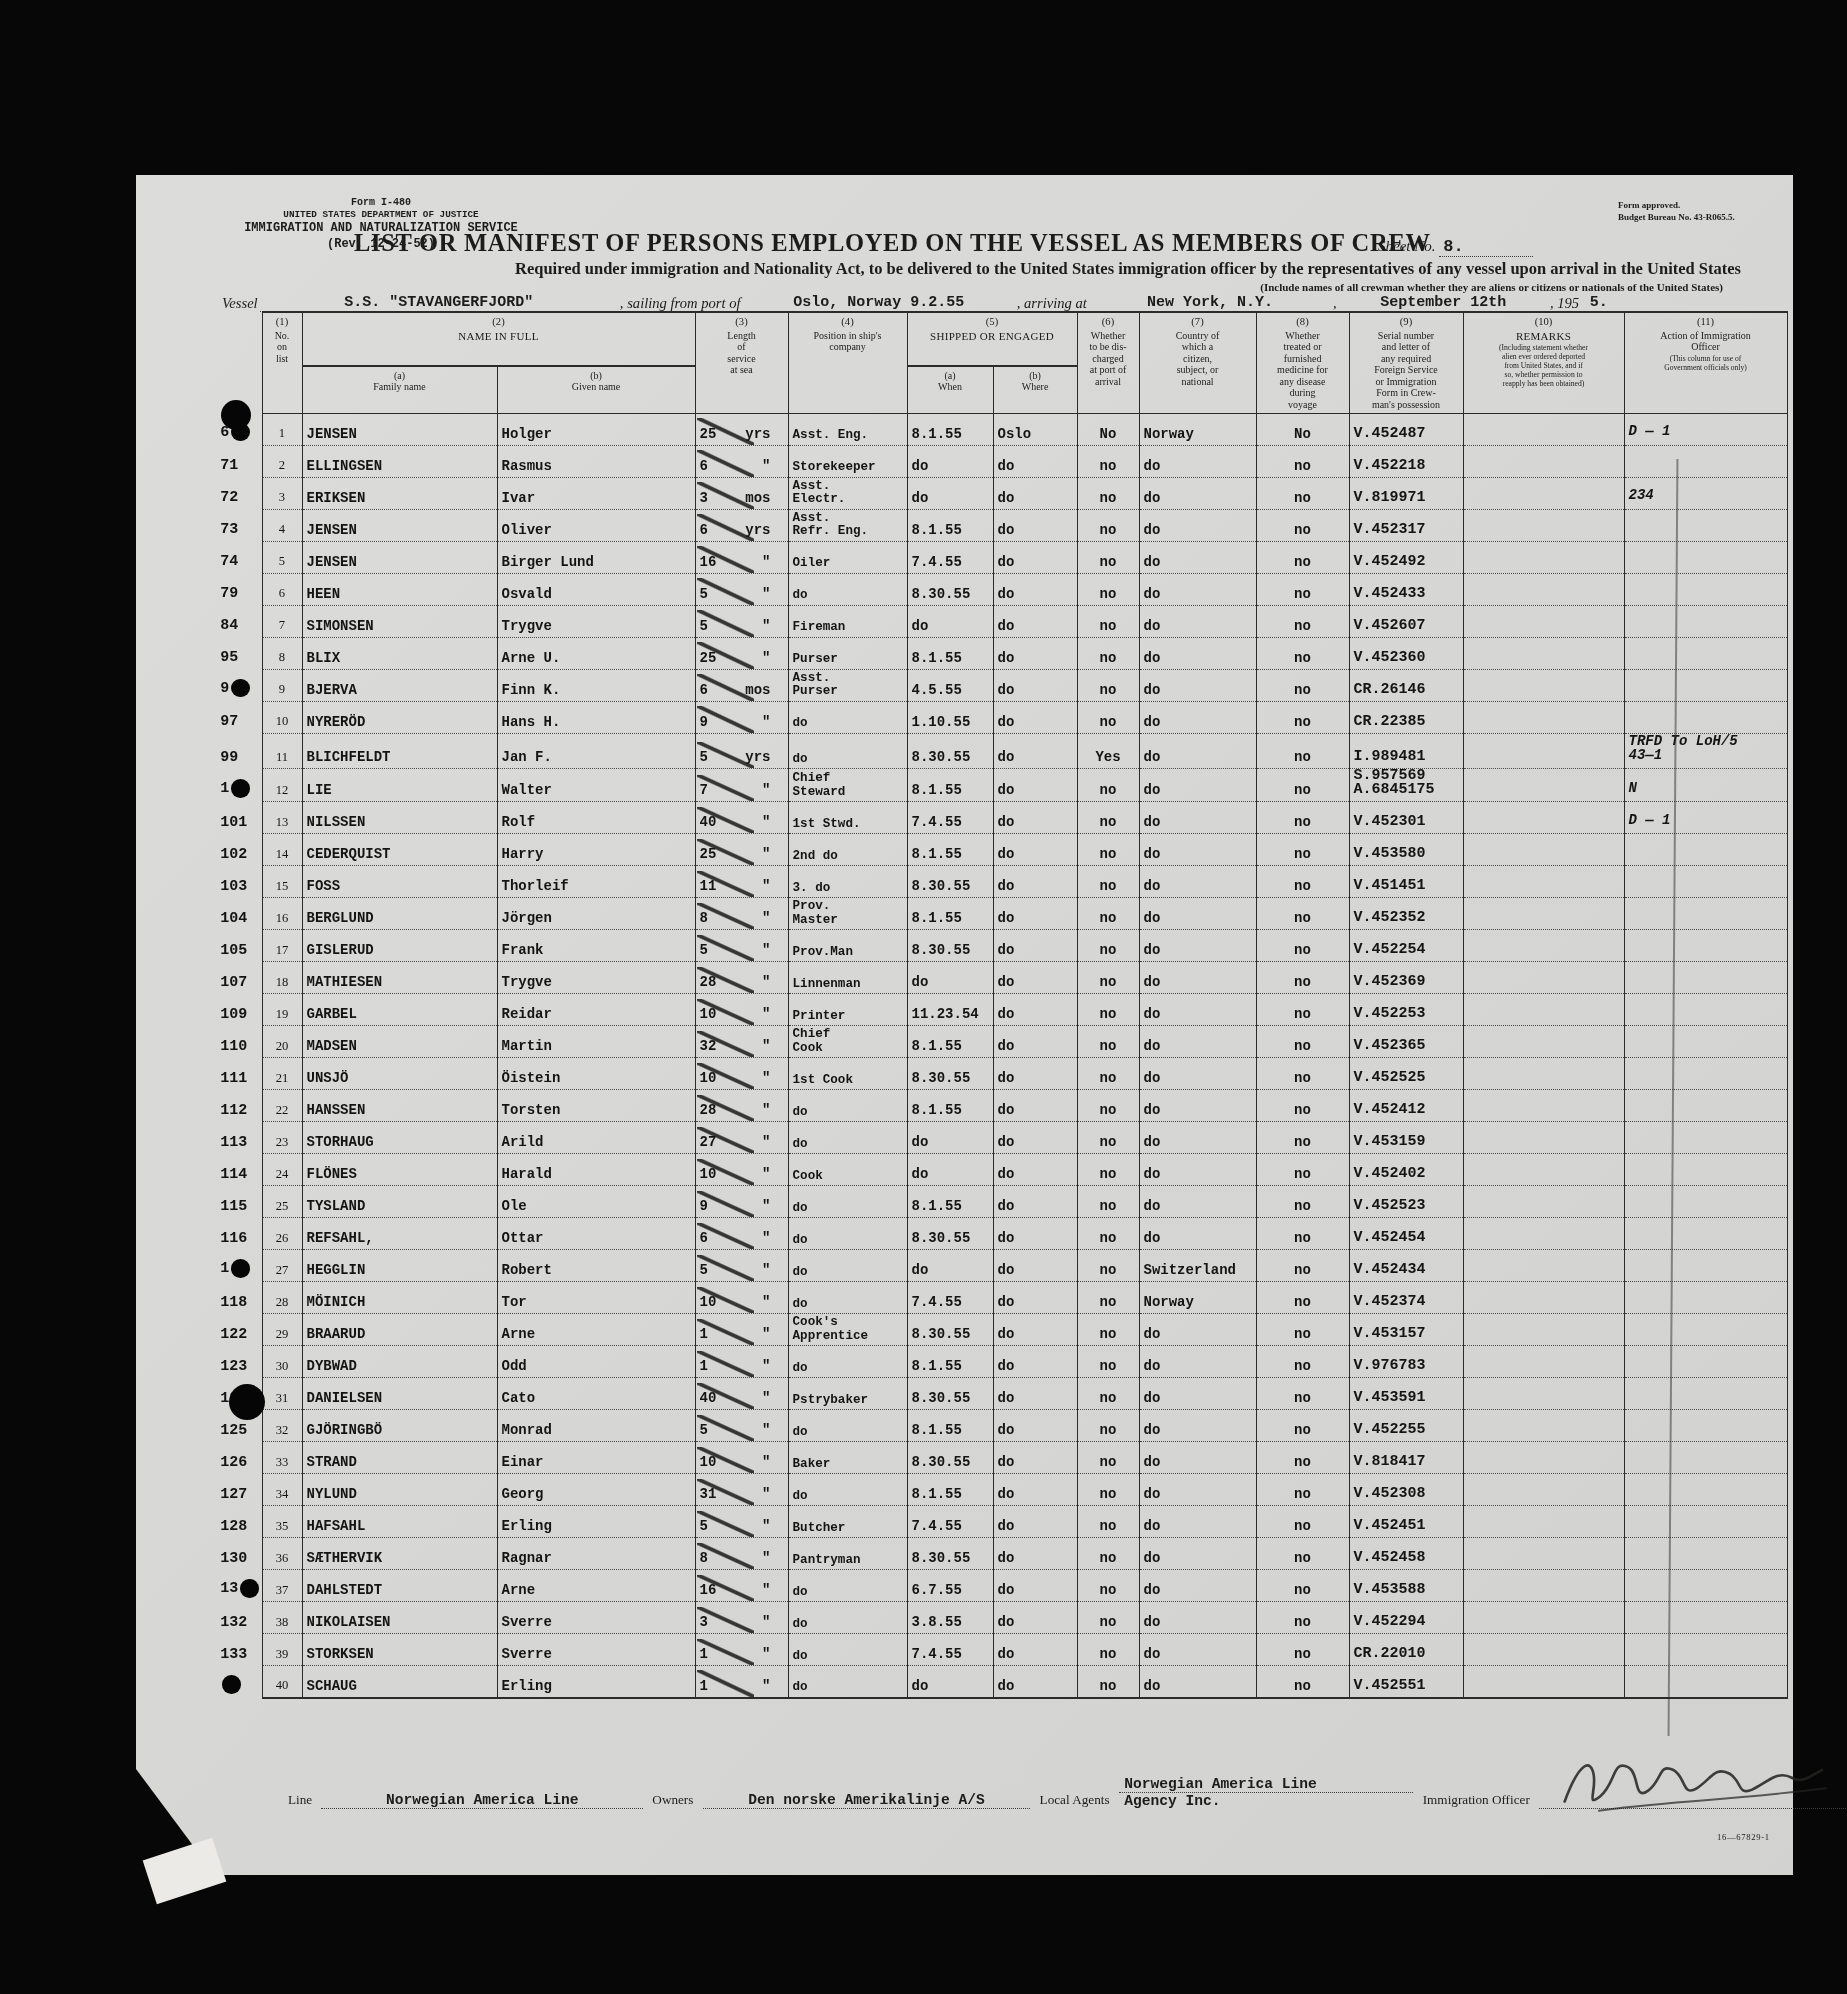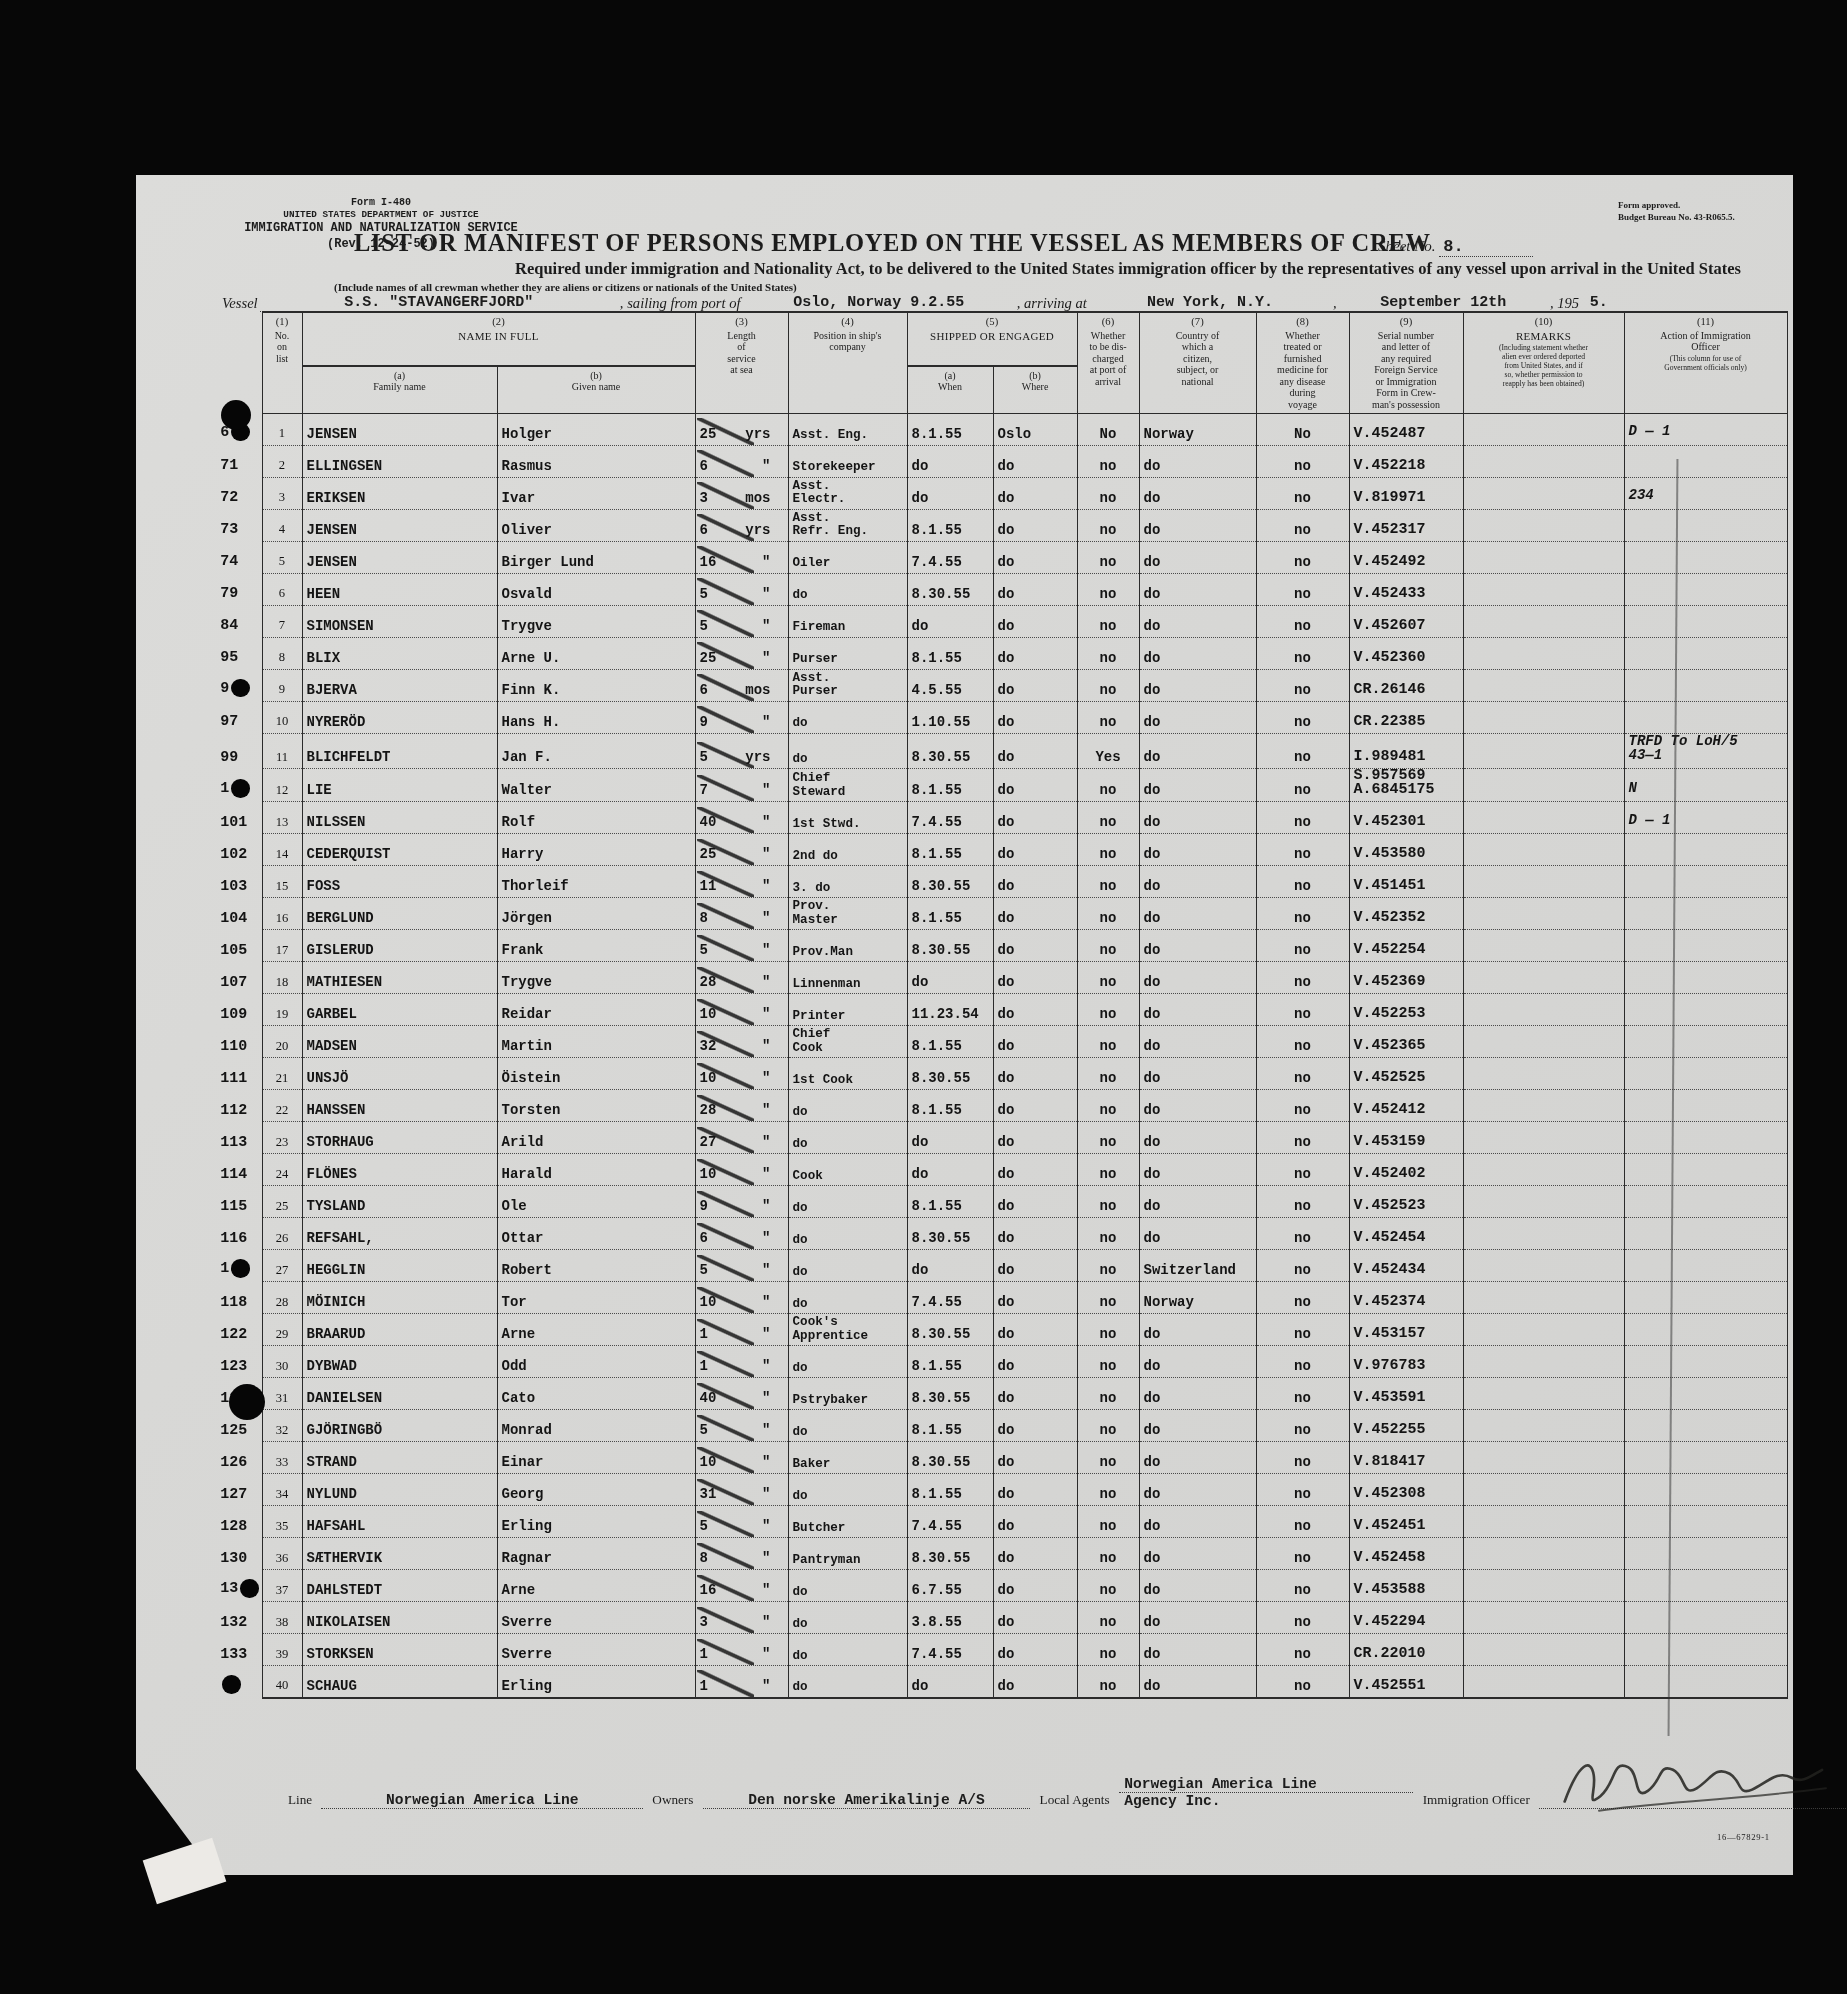--- a/index.html
+++ b/index.html
@@ -7,21 +7,21 @@
   
   .form-id-block{position:absolute;top:21px;left:60px;width:370px;text-align:center;font-family:Liberation Mono, monospace;font-size:9.3px;line-height:1.3;font-weight:700;}
   .form-id-block .l1{font-size:10px;}
   .form-id-block .l3,.form-id-block .l4{font-size:12px;}
   .approved-block{position:absolute;top:24px;left:1482px;width:185px;font-family:"Liberation Serif",serif;font-size:9px;font-weight:700;line-height:1.35;}
   .title-row{position:absolute;top:54px;left:218px;width:1429px;display:flex;align-items:baseline;}
   .doc-title{width:992px;text-align:center;font-family:"Liberation Serif",serif;font-size:24.5px;font-weight:700;letter-spacing:0.7px;white-space:nowrap;}
   .sheet-block{margin-left:32px;white-space:nowrap;font-family:"Liberation Serif",serif;font-style:italic;font-size:15px;}
   .sheet-no{font-family:"Liberation Mono",monospace;font-style:normal;font-weight:700;font-size:17px;border-bottom:1.3px dotted #3c3c3c;display:inline-block;min-width:86px;text-align:left;padding:0 4px;}
   .subtitle{position:absolute;top:84px;left:84px;width:1521px;text-align:right;font-family:"Liberation Serif",serif;font-size:16.5px;font-weight:700;white-space:nowrap;}
-  .subtitle2{position:absolute;top:106px;left:198px;width:1389px;text-align:left;font-family:"Liberation Serif",serif;font-size:11px;font-weight:700;}
+  .subtitle2{position:absolute;top:106px;left:198px;width:1389px;text-align:right;font-family:"Liberation Serif",serif;font-size:11px;font-weight:700;}
   .voyage-line{position:absolute;top:119px;left:86px;right:26.5px;display:flex;align-items:flex-end;font-family:"Liberation Serif",serif;font-size:14.6px;font-style:italic;white-space:nowrap;}
   .voyage-line .val{font-family:"Liberation Mono",monospace;font-style:normal;font-weight:700;font-size:15px;border-bottom:1.3px dotted #3c3c3c;text-align:center;margin:0 2.6px;}
   .v-vessel{width:357px;} .v-port{width:271px;} .v-arr{width:241px;} .v-date{width:208px;} .v-year{width:34px;text-align:left;}
   
   table.crew{position:absolute;left:83px;top:136px;width:1568px;border-collapse:collapse;table-layout:fixed;}
   .crew th{font-family:"Liberation Serif",serif;font-weight:400;vertical-align:top;padding:2.6px 1.3px;border-left:1.3px solid #2b2b2b;border-bottom:1.3px solid #2b2b2b;font-size:10px;line-height:1.15;text-align:center;white-space:pre-line;}
   .crew thead th{border-top:2.6px double #2b2b2b;}
   .crew th.h-stamp,.crew td.c-stamp{border:none;}
   .crew th:last-child,.crew td:last-child{border-right:1.3px solid #2b2b2b;}
   .cnum{display:block;font-size:10.6px;margin-bottom:2px;}

